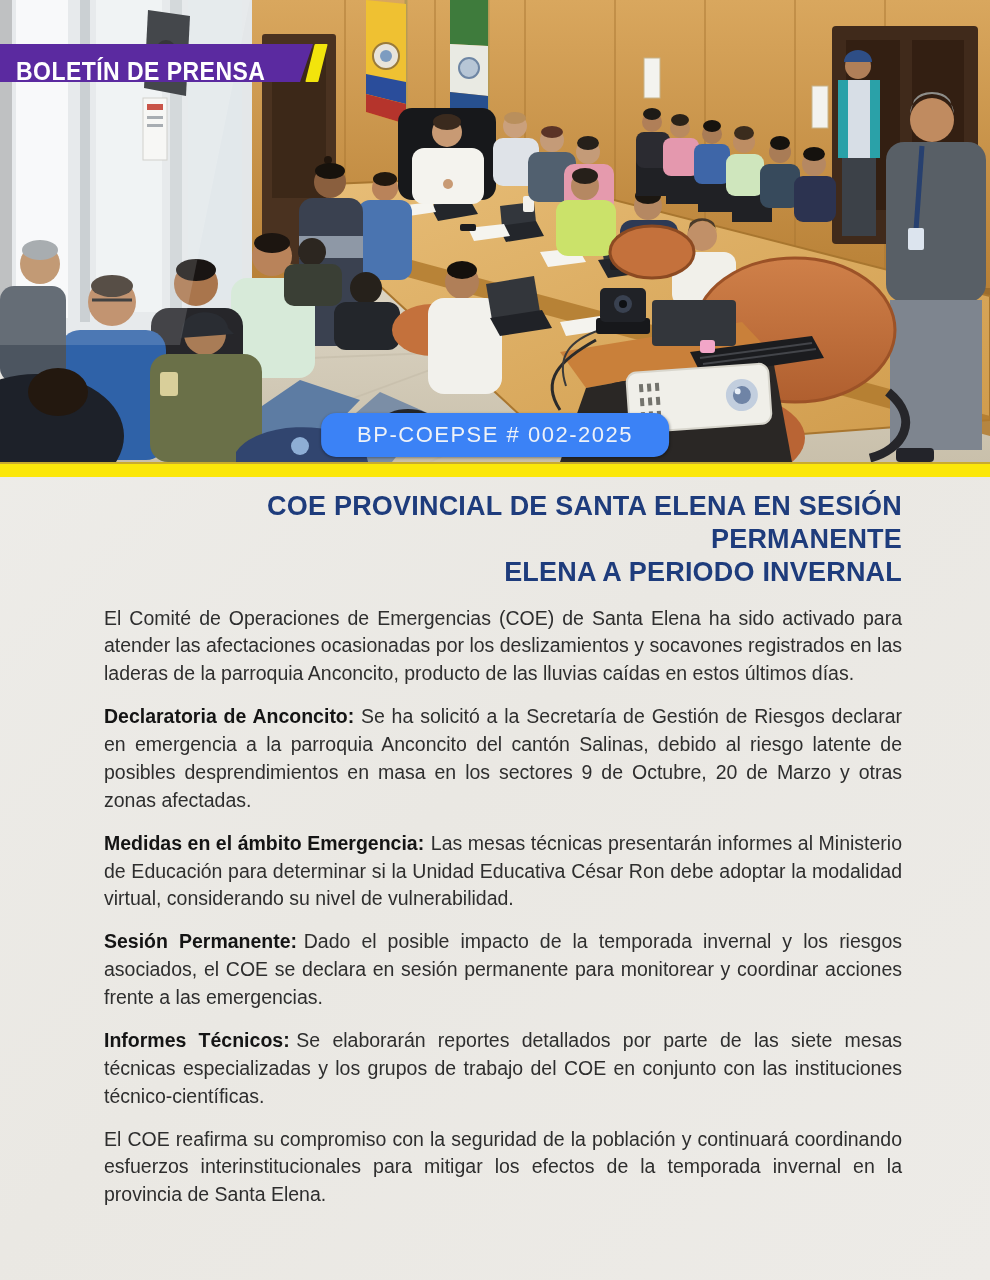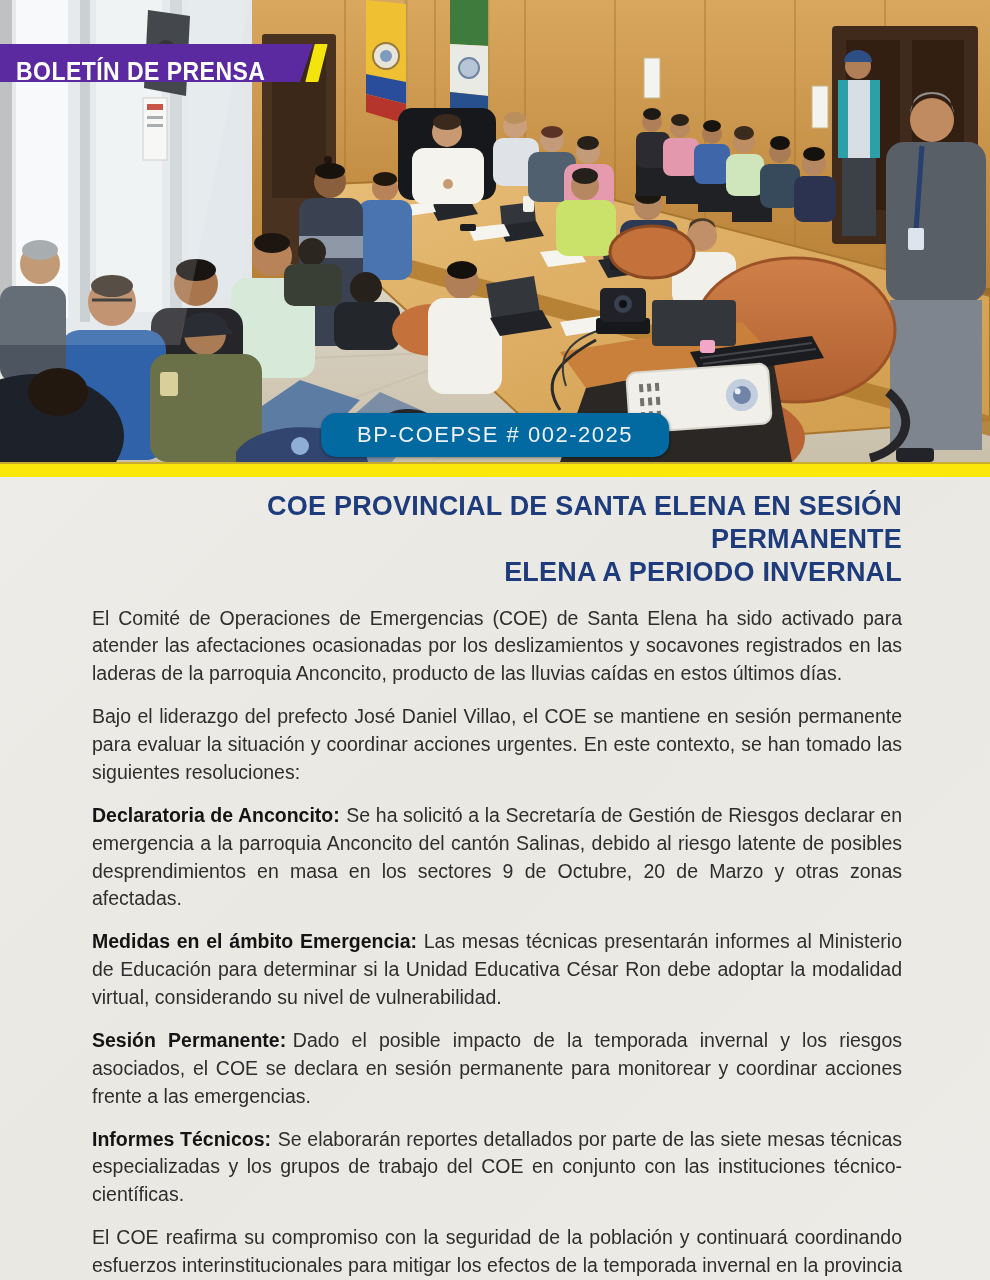--- a/index.html
+++ b/index.html
@@ -12,30 +12,30 @@
   .photo svg{display:block;}
 
   .press-badge{position:absolute;top:44px;left:0;display:flex;align-items:stretch;height:38px;}
   .press-badge .bar{background:#5b2aa0;color:#ffffff;font-weight:bold;font-size:25px;
       letter-spacing:.5px;display:flex;align-items:center;padding:16px 26px 0 16px;
       clip-path:polygon(0 0,100% 0,calc(100% - 13px) 100%,0 100%);}
   .press-badge .bar span{display:inline-block;transform:scaleX(.92);transform-origin:left center;white-space:nowrap;}
   .press-badge .slash{width:13px;background:#f2e40c;transform:skewX(-14deg);margin-left:-3px;border-radius:1px;}
 
   .bulletin-pill{position:absolute;left:50%;bottom:5px;transform:translateX(-50%);
-      background:#0369a1;color:#eef2f8;border-radius:15px;padding:9px 36px;
+      background:#3b82f6;color:#eef2f8;border-radius:15px;padding:9px 36px;
       font-size:22px;letter-spacing:1.5px;white-space:nowrap;box-shadow:0 1px 3px rgba(0,0,0,.35);}
 
   .yellow-stripe{width:990px;height:15px;background:#fbe70a;border-top:2px solid #c9ab2e;box-sizing:border-box;}
 
   
   .doc{padding:13px 88px 0 88px;}
   .title{margin:0 0 6px 0;text-align:right;color:#1e3c7c;font-weight:800;
          font-size:27px;line-height:1.23;letter-spacing:.2px;}
-  .para{margin:15px 0 0 4px;text-align:justify;color:#2e2e2e;font-size:19.5px;line-height:1.43;}
+  .para{margin:15px 0 0 16px;text-align:justify;color:#2e2e2e;font-size:19.5px;line-height:1.43;}
   .para .lead{color:#141414;}
   .para .lead:not(:empty){margin-right:.34em;}
 </style>
 </head>
 <body>
 
 <div id="page">
 
   <div class="photo">
     <svg width="990" height="462" viewBox="0 0 990 462">
@@ -343,21 +343,20 @@
 
   <div class="yellow-stripe"></div>
 
   <div class="doc">
     <h1 class="title">
       <span style="display:block">COE PROVINCIAL DE SANTA ELENA EN SESIÓN PERMANENTE</span>
       <span style="display:block">ELENA A PERIODO INVERNAL</span>
     </h1>
 
     <p class="para"><b class="lead"></b><span>El Comité de Operaciones de Emergencias (COE) de Santa Elena ha sido activado para atender las afectaciones ocasionadas por los deslizamientos y socavones registrados en las laderas de la parroquia Anconcito, producto de las lluvias caídas en estos últimos días.</span></p>
-    <p class="para"><b class="lead"></b><span>Bajo el liderazgo del prefecto José Daniel Villao, el COE se mantiene en sesión permanente para evaluar la situación y coordinar acciones urgentes. En este contexto, se han tomado las siguientes resoluciones:</span></p>
     <p class="para"><b class="lead">Declaratoria de Anconcito:</b><span>Se ha solicitó a la Secretaría de Gestión de Riesgos declarar en emergencia a la parroquia Anconcito del cantón Salinas, debido al riesgo latente de posibles desprendimientos en masa en los sectores 9 de Octubre, 20 de Marzo y otras zonas afectadas.</span></p>
     <p class="para"><b class="lead">Medidas en el ámbito Emergencia:</b><span>Las mesas técnicas presentarán informes al Ministerio de Educación para determinar si la Unidad Educativa César Ron debe adoptar la modalidad virtual, considerando su nivel de vulnerabilidad.</span></p>
     <p class="para"><b class="lead">Sesión Permanente:</b><span>Dado el posible impacto de la temporada invernal y los riesgos asociados, el COE se declara en sesión permanente para monitorear y coordinar acciones frente a las emergencias.</span></p>
     <p class="para"><b class="lead">Informes Técnicos:</b><span>Se elaborarán reportes detallados por parte de las siete mesas técnicas especializadas y los grupos de trabajo del COE en conjunto con las instituciones técnico-científicas.</span></p>
     <p class="para"><b class="lead"></b><span>El COE reafirma su compromiso con la seguridad de la población y continuará coordinando esfuerzos interinstitucionales para mitigar los efectos de la temporada invernal en la provincia de Santa Elena.</span></p>
 
   </div>
 </div>
 
 </body></html>

